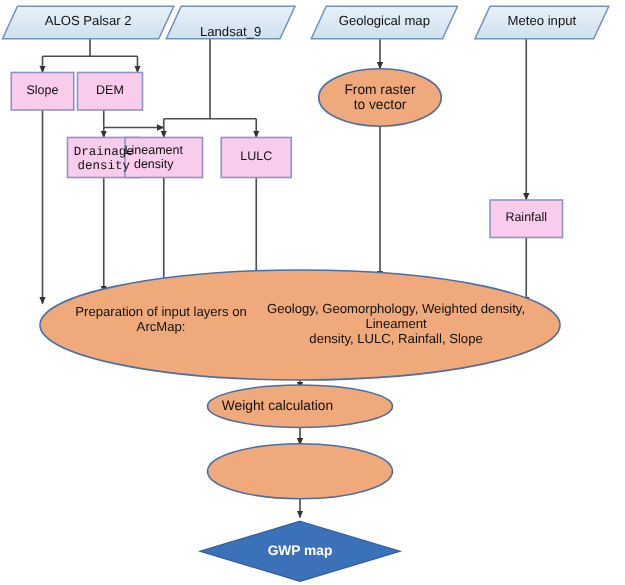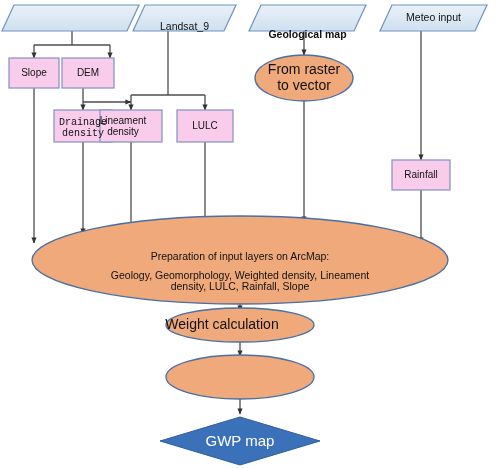--- a/index.html
+++ b/index.html
@@ -28,23 +28,23 @@
     align-items: center;
     justify-content: center;
     text-align: center;
     pointer-events: none;
     color: #111111;
     line-height: 1.12;
     white-space: pre-line;
   }
   .lbl-source   { font-size: 10.5px; }
   .lbl-pinkbox  { font-size: 10px; }
-  .lbl-ellipse  { font-size: 14px; }
+  .lbl-ellipse  { font-size: 11px; }
   .lbl-bigell   { font-size: 10.5px; }
-  .lbl-diamond  { font-size: 15px; font-weight: normal; color: #ffffff; }
+  .lbl-diamond  { font-size: 11px; font-weight: bold; color: #ffffff; }
   .bigell-title { display:block; margin-bottom: 7px; }
   .bigell-body  { display:block; }
 </style>
 </head>
 <body>
 
 <div id="canvas">
 
   <svg id="svg-layer" viewBox="0 0 500 468" xmlns="http://www.w3.org/2000/svg">
     <defs>
@@ -115,38 +115,39 @@
     <g>
       <ellipse cx="304" cy="78" rx="49" ry="23" fill="#f0a97a" stroke="#4a6fa5" stroke-width="1.3"></ellipse>
       <ellipse cx="240" cy="260" rx="208" ry="44" fill="#f0a97a" stroke="#4a6fa5" stroke-width="1.3"></ellipse>
       <ellipse cx="240" cy="325" rx="74" ry="17" fill="#f0a97a" stroke="#4a6fa5" stroke-width="1.3"></ellipse>
       <ellipse cx="240" cy="377" rx="74" ry="22" fill="#f0a97a" stroke="#4a6fa5" stroke-width="1.3"></ellipse>
     </g>
 
     <polygon points="240,417 320,441 240,465 160,441" fill="#3b71b8" stroke="#2f5e9e" stroke-width="1"></polygon>
   </svg>
 
+  <div class="node-label lbl-source" style="left:2px;  top:5px;  width:137px; height:26px;">ALOS Palsar 2</div>
   <div class="node-label lbl-source" style="left:133px;top:5px;  width:103px; height:44px;">Landsat_9</div>
-  <div class="node-label lbl-source" style="left:249px;top:22px;  width:117px; height:26px;font-weight:bold;">Geological map</div>
+  <div class="node-label lbl-source" style="left:249px;top:5px;  width:117px; height:26px;">Geological map</div>
   <div class="node-label lbl-source" style="left:380px;top:5px;  width:107px; height:26px;">Meteo input</div>
 
   <div class="node-label lbl-pinkbox" style="left:9px;  top:58px; width:50px; height:30px;">Slope</div>
   <div class="node-label lbl-pinkbox" style="left:62px; top:58px; width:52px; height:30px;">DEM</div>
   <div class="node-label lbl-pinkbox" style="left:54px; top:110px;width:58px; height:36px;font-family:Liberation Mono, monospace;">Drainage
 density</div>
   <div class="node-label lbl-pinkbox" style="left:100px;top:110px;width:46px; height:32px;">Lineament
 density</div>
   <div class="node-label lbl-pinkbox" style="left:392px;top:160px;width:58px; height:30px;">Rainfall</div>
   <div class="node-label lbl-pinkbox" style="left:177px;top:110px;width:56px; height:32px;">LULC</div>
 
   <div class="node-label lbl-ellipse" style="left:255px;top:55px; width:98px; height:46px;">From raster
 to vector</div>
   <div class="node-label lbl-ellipse" style="left:148px;top:308px;width:148px;height:34px;">Weight calculation</div>
 
-  <div class="node-label lbl-bigell" style="left:52px; top:238px;width:376px;height:68px; flex-direction:column;align-items:center;">
+  <div class="node-label lbl-bigell" style="left:52px; top:226px;width:376px;height:68px; flex-direction:row;align-items:center;">
     <span class="bigell-title">Preparation of input layers on ArcMap:</span>
     <span class="bigell-body">Geology, Geomorphology, Weighted density, Lineament
 density, LULC, Rainfall, Slope</span>
   </div>
 
   <div class="node-label lbl-diamond" style="left:180px;top:429px;width:120px;height:24px;">GWP map</div>
 
 </div>
 
 </body></html>

